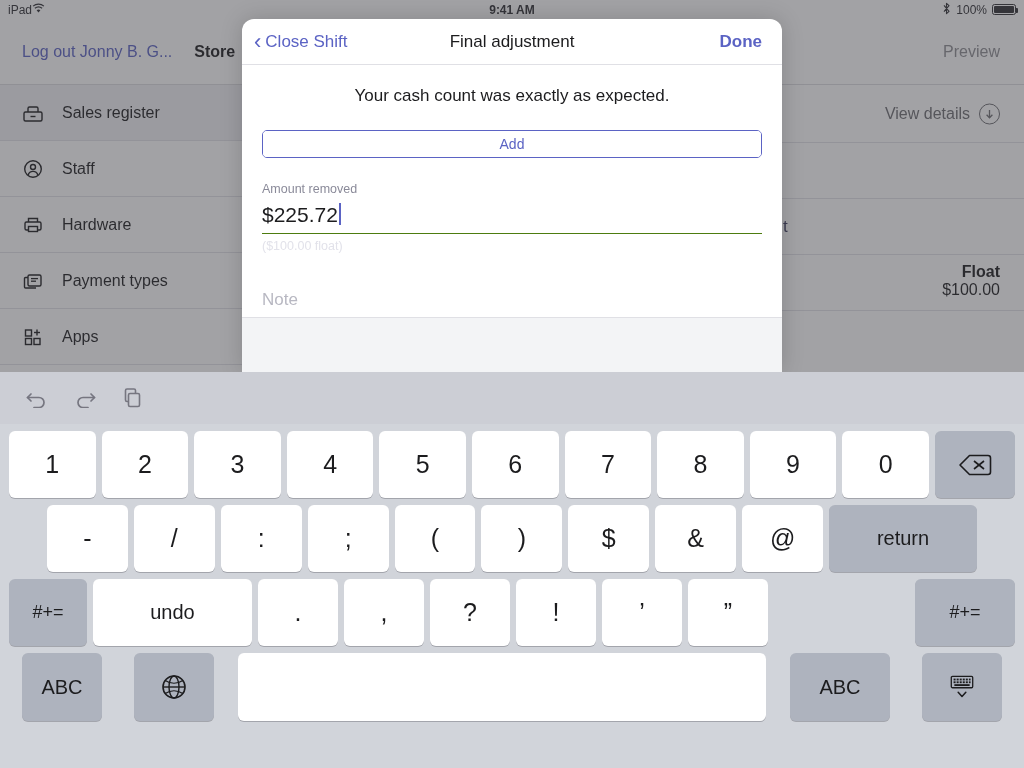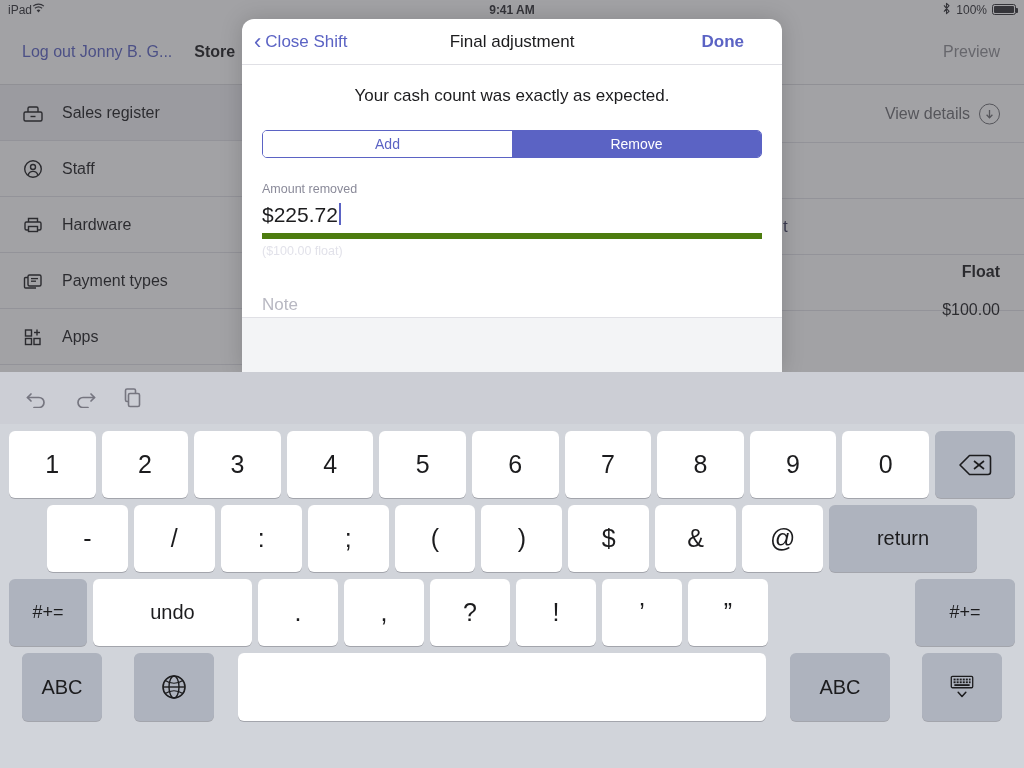--- a/index.html
+++ b/index.html
@@ -76,21 +76,21 @@
     display: flex; align-items: center; justify-content: center;
   }
   .ghost-t {
     position: absolute; left: 541px; top: 50%; transform: translateY(-50%);
     font-size: 17px; color: #3a3a5c;
   }
   .float-block {
     position: absolute; right: 24px; top: 8px; text-align: right;
   }
   .float-label { font-size: 16px; font-weight: bold; color: #1c1c1e; }
-  .float-value { font-size: 16px; color: #1c1c1e; margin-top: 20px; }
+  .float-value { font-size: 16px; color: #1c1c1e; margin-top: 0; }
 
   .dimmer {
     position: absolute; left: 0; top: 0; width: 1024px; height: 372px;
     background: rgba(60,60,67,0.48);
     pointer-events: none;
   }
 
   
   .modal {
     position: absolute; left: 242px; top: 19px;
@@ -106,42 +106,42 @@
     display: flex; align-items: center;
   }
   .mh-back {
     position: absolute; left: 12px; display: flex; align-items: center; gap: 4px;
     font-size: 17px; color: #5b63c4;
   }
   .chev { font-size: 22px; line-height: 1; font-weight: 500; }
   .mh-title {
     width: 100%; text-align: center; font-size: 17px; color: #1c1c1e;
   }
-  .mh-done { position: absolute; right: 38px; font-size: 17px; color: #5b63c4; font-weight: bold; }
+  .mh-done { position: absolute; right: 20px; font-size: 17px; color: #5b63c4; font-weight: bold; }
 
   .modal-body { position: relative; padding: 0 20px; background: #fff; height: 252px; }
   .cash-msg {
     text-align: center; font-size: 17px; color: #1c1c1e;
     margin-top: 21px;
   }
   .segmented {
     margin-top: 24px; height: 28px;
     display: flex; border: 1px solid #5b63c4; border-radius: 5px; overflow: hidden; text-align: right;
   }
   .seg {
     flex: 1; display: flex; align-items: center; justify-content: center;
     font-size: 14px; color: #5b63c4; background: #fff;
   }
   .seg.active { background: #5b63c4; color: #fff; }
 
   .field { margin-top: 24px; }
   .field-label { font-size: 12.5px; color: #8a8a99; }
   .field-value-row {
     position: relative; margin-top: 4px; padding-bottom: 6px;
-    border-bottom: 6px solid #4d7c0f;
+    border-bottom: 1px solid #4d7c0f;
     display: flex; align-items: baseline;
   }
   .field-value { font-size: 21px; color: #1c1c1e; }
   .caret {
     display: inline-block; width: 2px; height: 22px;
     background: #5b63c4; margin-left: 1px;
     position: relative; top: 3px;
   }
   .field-hint { margin-top: 5px; font-size: 12.5px; color: #e2e2ea; }
 
@@ -316,21 +316,20 @@
       </span>
       <span class="mh-title">Final adjustment</span>
       <span class="mh-done">Done</span>
     </div>
 
     <div class="modal-body">
       <div class="cash-msg">Your cash count was exactly as expected.</div>
 
       <div class="segmented">
         <div class="seg">Add</div>
-        <div class="seg active">Remove</div>
       </div>
 
       <div class="field">
         <div class="field-label">Amount removed</div>
         <div class="field-value-row">
           <span class="field-value">$225.72</span>
           <span class="caret"></span>
         </div>
         <div class="field-hint">($100.00 float)</div>
       </div>

